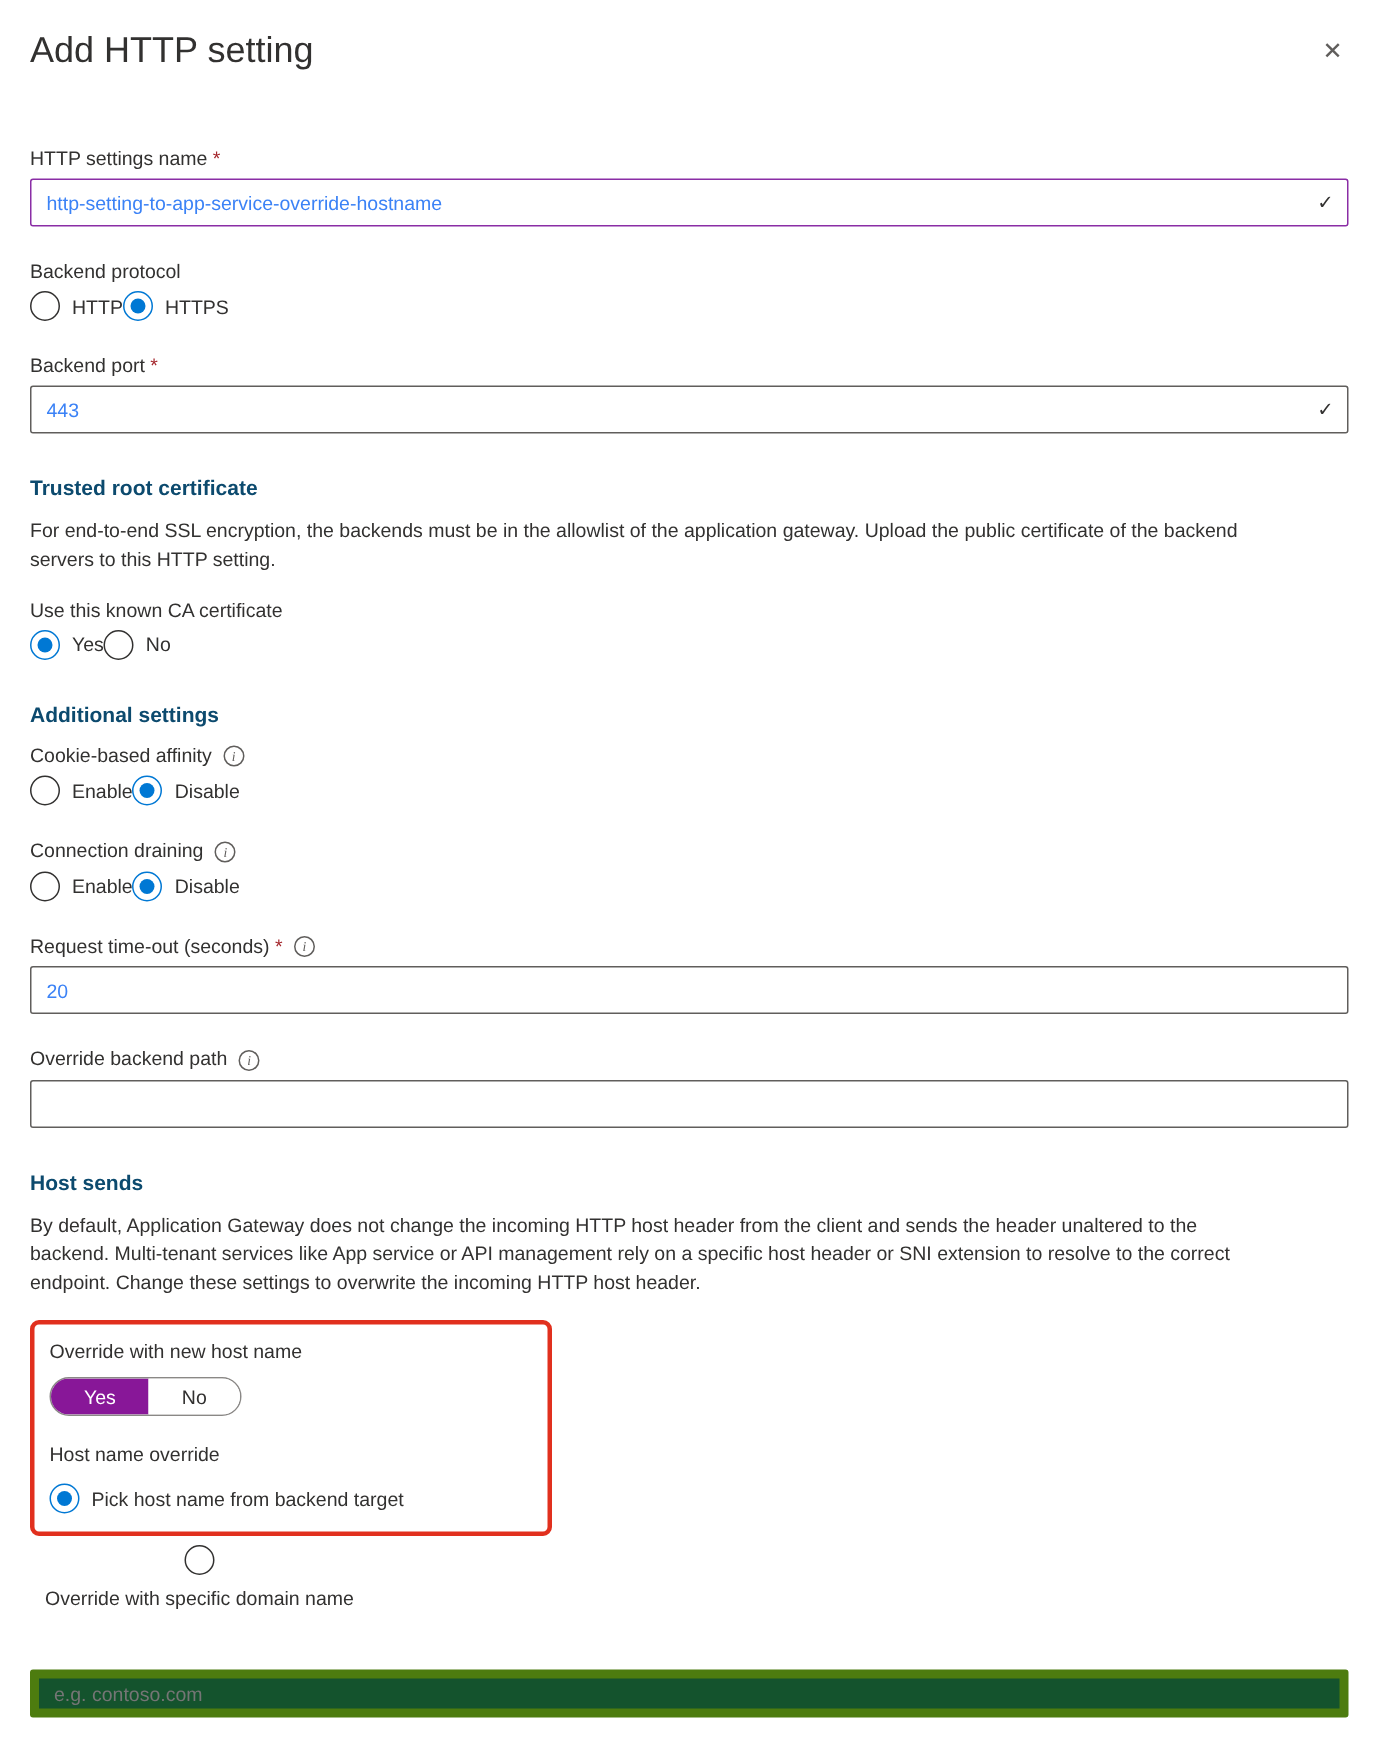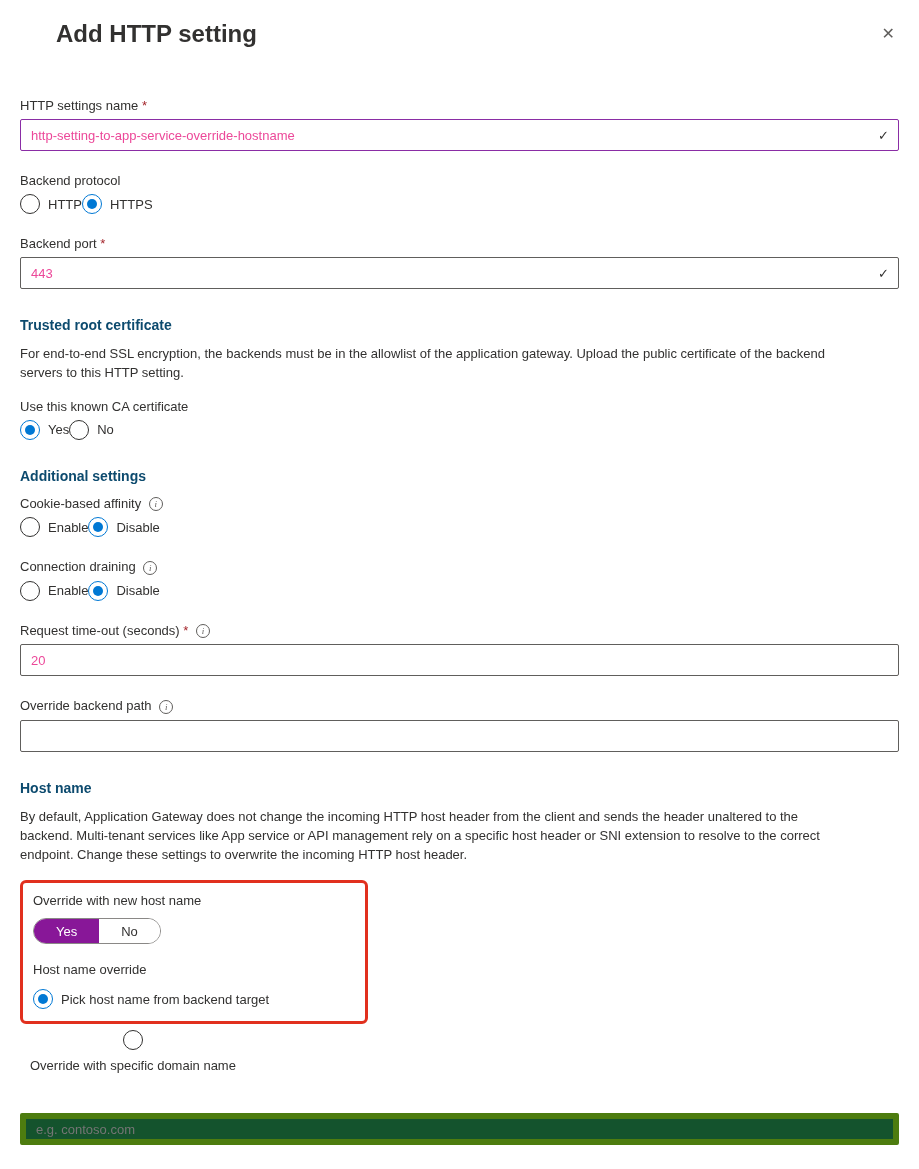--- a/index.html
+++ b/index.html
@@ -12,23 +12,22 @@
       padding: 20px;
     }
     .header {
       display: flex;
       justify-content: space-between;
       align-items: flex-start;
       margin-bottom: 50px;
     }
     h1 {
       font-size: 24px;
-      font-weight: 700;
-      color: #323130;
-      margin-left: 36px;
+      font-weight: 400;
+      color: #323130;
     }
     .close-btn {
       font-size: 16px;
       color: #605e5c;
       cursor: pointer;
       padding: 4px;
     }
     .field-group {
       margin-bottom: 22px;
     }
@@ -40,21 +39,21 @@
     }
     .required { color: #a4262c; }
     .text-input {
       width: 100%;
       height: 32px;
       border: 1px solid #605e5c;
       border-radius: 2px;
       padding: 0 32px 0 10px;
       font-size: 13px;
       font-family: inherit;
-      color: #ec4899;
+      color: #3b82f6;
       position: relative;
     }
     .input-focused {
       border: 1px solid #8a2da5;
     }
     .input-wrap {
       position: relative;
     }
     .input-check {
       position: absolute;
@@ -274,21 +273,21 @@
 
 <div class="field-group">
   <label class="field-label">
     <span>Override backend path</span>
     <span class="info-icon">i</span>
   </label>
   <input class="text-input" type="text" value="" style="">
 </div>
 
 
-<div class="section-title">Host name</div>
+<div class="section-title">Host sends</div>
 <p class="section-desc">By default, Application Gateway does not change the incoming HTTP host header from the client and sends the header unaltered to the backend. Multi-tenant services like App service or API management rely on a specific host header or SNI extension to resolve to the correct endpoint. Change these settings to overwrite the incoming HTTP host header.</p>
 
 <div class="highlight-box">
   <label class="field-label">Override with new host name</label>
   <div class="toggle-pill">
     <span class="toggle-opt active">Yes</span>
     <span class="toggle-opt">No</span>
   </div>
 
   <label class="field-label mt18">Host name override</label>

